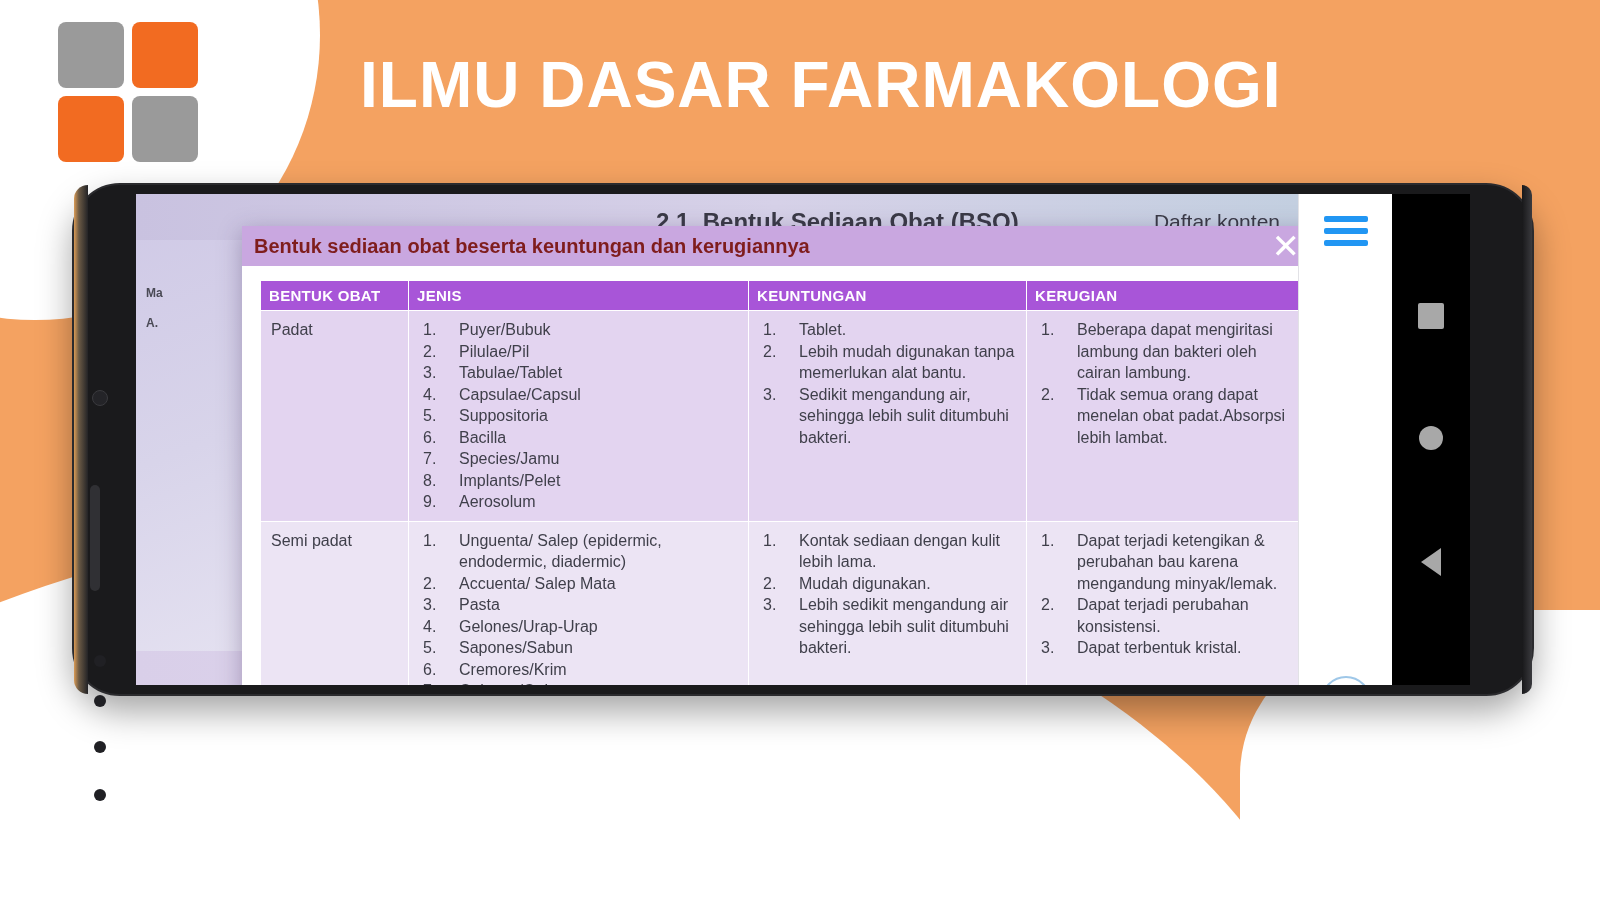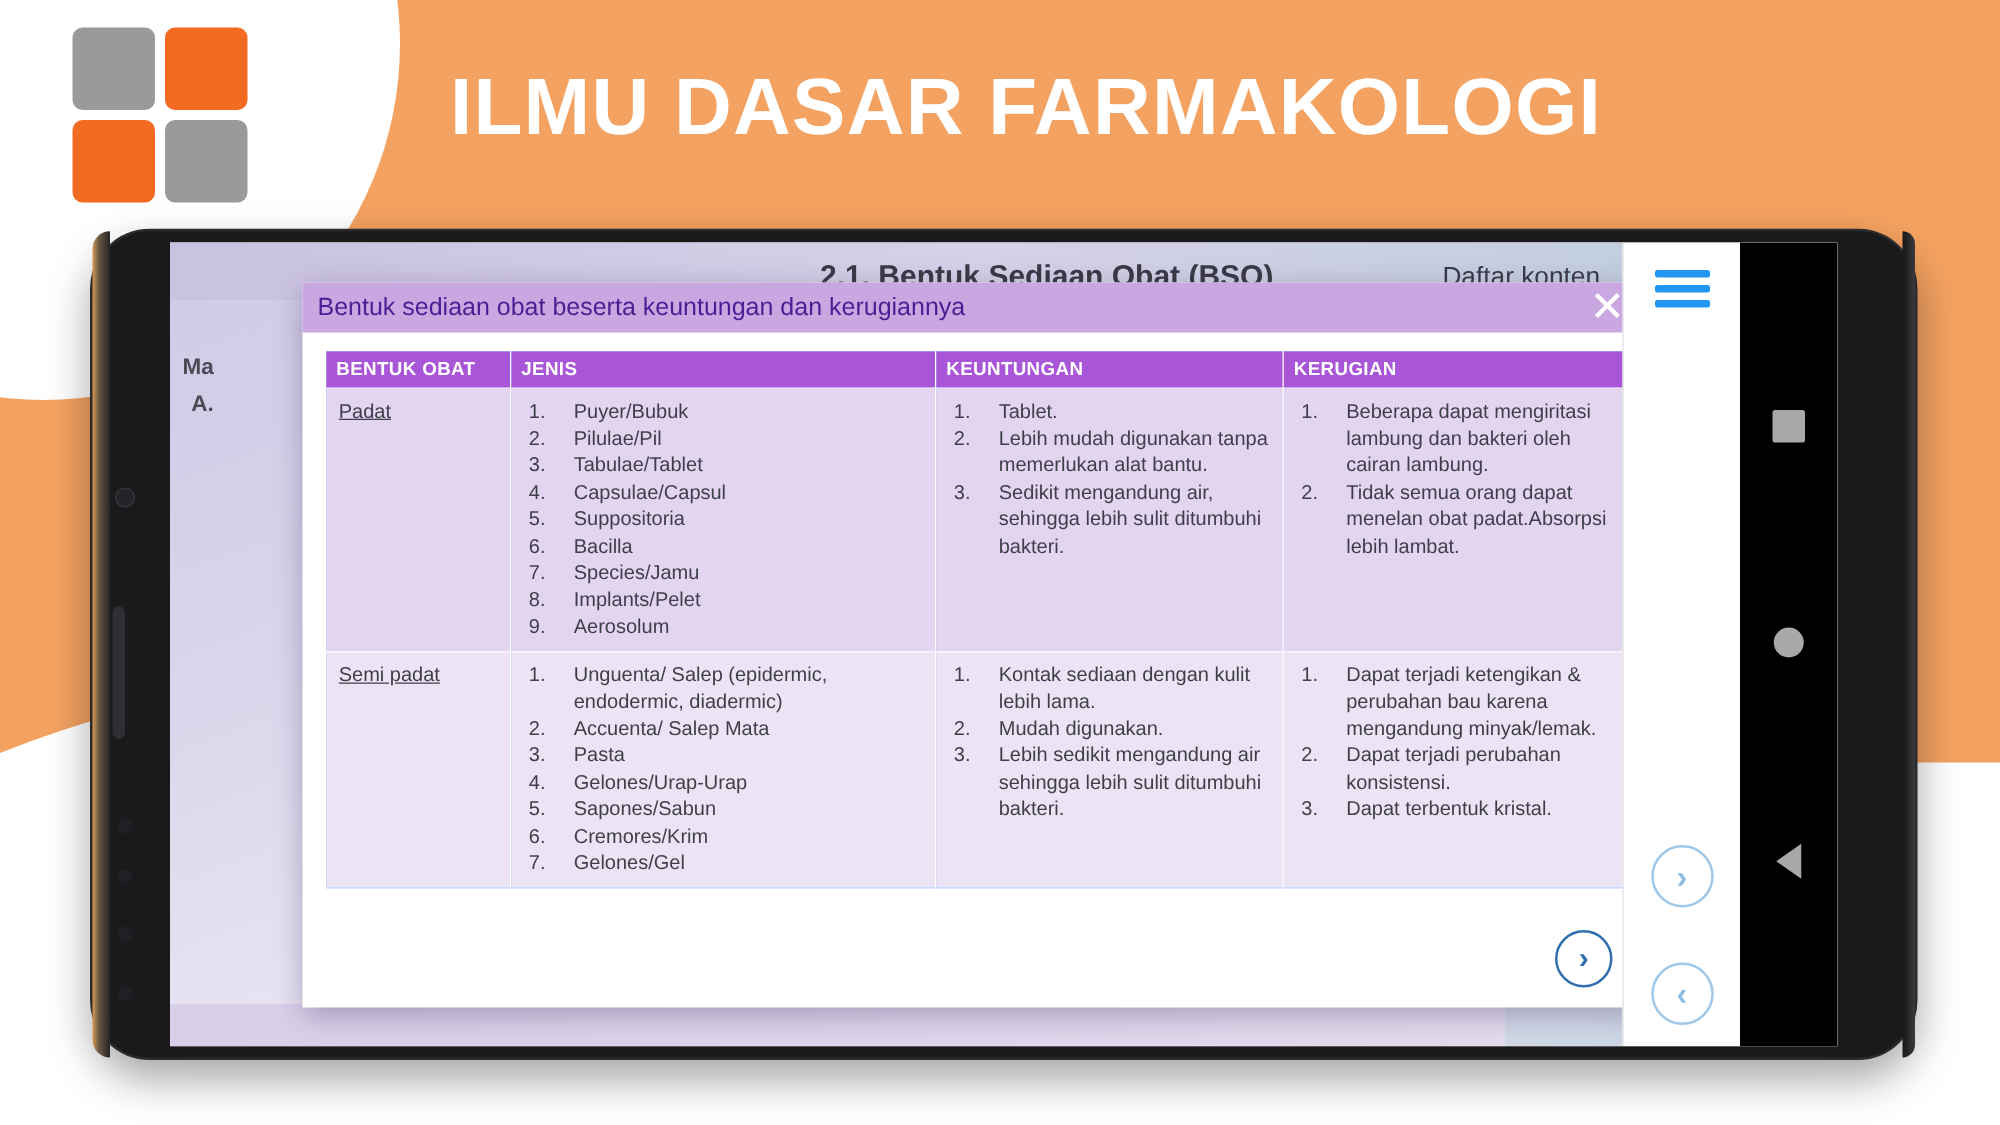--- a/index.html
+++ b/index.html
@@ -39,21 +39,21 @@
   
   .banner-title{
     position:absolute; left:360px; top:48px; width:1100px;
     color:#ffffff; font-size:64px; font-weight:bold; letter-spacing:1px;
     white-space:nowrap;
   }
 
   
   .phone{
     position:absolute; left:72px; top:183px;
-    width:1462px; height:665px;
+    width:1462px; height:513px;
     background:#1a1a1c;
     border-radius:48px;
     box-shadow:0 16px 34px rgba(0,0,0,.35);
     border:2px solid #2b2b2e;
   }
   .phone-inner{
     position:absolute; left:62px; top:9px; right:62px; bottom:9px;
     background:#ffffff; overflow:hidden;
   }
   .phone-edge-l{
@@ -109,21 +109,21 @@
   .page-title{
     position:absolute; left:520px; top:14px;
     font-size:24px; font-weight:bold; color:#3a3a46; white-space:nowrap;
   }
   .page-toc{
     position:absolute; right:18px; top:16px;
     font-size:21px; font-weight:normal; color:#3a3a46; white-space:nowrap;
   }
   .page-side-text{
     position:absolute; left:10px; top:84px;
-    font-size:18px; font-weight:bold; color:#4a4a55; line-height:30px;text-align:right;
+    font-size:12px; font-weight:bold; color:#4a4a55; line-height:30px;
   }
   .page-right-text{
     position:absolute; right:8px; top:448px;
     font-size:17px; color:#6a6a78;
   }
   .page-globe{
     position:absolute; right:40px; top:170px; width:180px; height:180px;
     border-radius:50%;
     background:radial-gradient(circle at 38% 32%, #e9e6f4 0%, #c9c6dc 55%, #b6b2cb 100%);
     opacity:.85;
@@ -161,21 +161,21 @@
     width:1078px; height:580px;
     background:#ffffff;
     box-shadow:0 6px 22px rgba(60,40,90,.35);
   }
   .modal-header{
     height:40px; background:#c9a7e0;
     display:flex; align-items:center; justify-content:space-between;
     padding:0 14px 0 12px;
   }
   .modal-title{
-    font-size:20px; font-weight:normal; color:#4c1d95; white-space:nowrap;
+    font-size:20px; font-weight:bold; color:#7f1d1d; white-space:nowrap;
   }
   .modal-close{
     font-size:34px; color:#ffffff; line-height:1; cursor:pointer;
     font-weight:300; padding:0 6px;
   }
   .modal-body{
     position:relative; height:540px; padding:14px 18px 0 18px; overflow:hidden;
   }
 
   
@@ -198,21 +198,21 @@
   col.c1{ width:148px; } col.c2{ width:340px; }
   col.c3{ width:278px; } col.c4{ width:274px; }
 
   ol.num{ list-style:none; counter-reset:n; }
   ol.num li{
     counter-increment:n; position:relative; padding-left:40px; margin:0;
   }
   ol.num li::before{
     content:counter(n) "."; position:absolute; left:4px; top:0;
   }
-  .cell-label{ font-size:16px;text-decoration:underline; }
+  .cell-label{ font-size:16px; }
 
   .modal-next{
     position:absolute; right:30px; bottom:16px;
     width:46px; height:46px; border-radius:50%;
     border:2px solid #2f6fb0; color:#2f6fb0;
     display:flex; align-items:center; justify-content:center;
     font-size:24px; font-weight:bold; cursor:pointer; background:#ffffff;
   }
 </style>
 </head>

